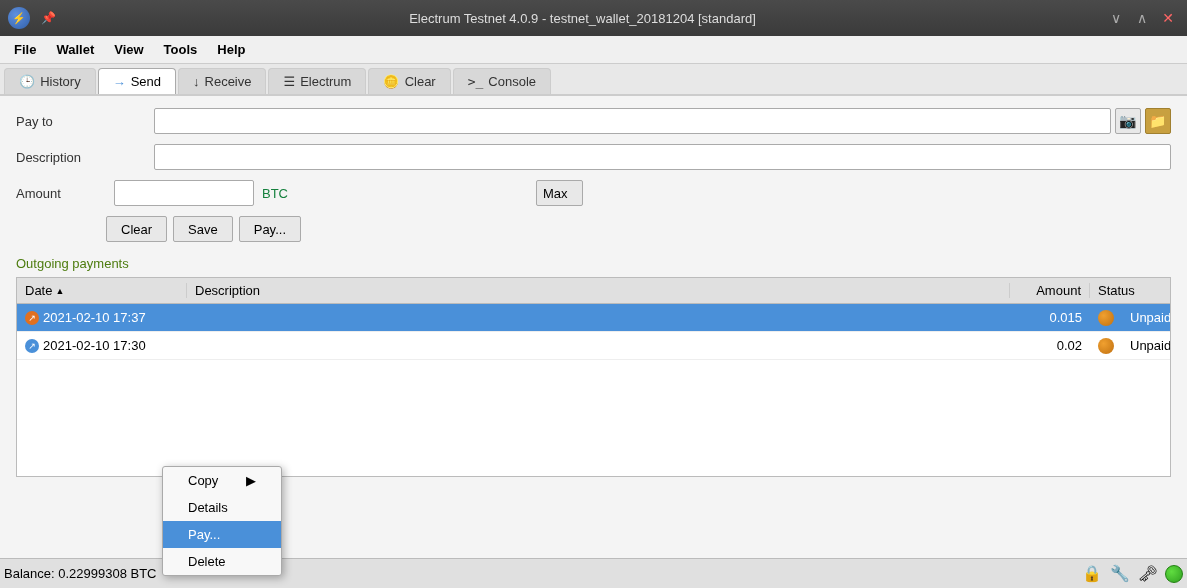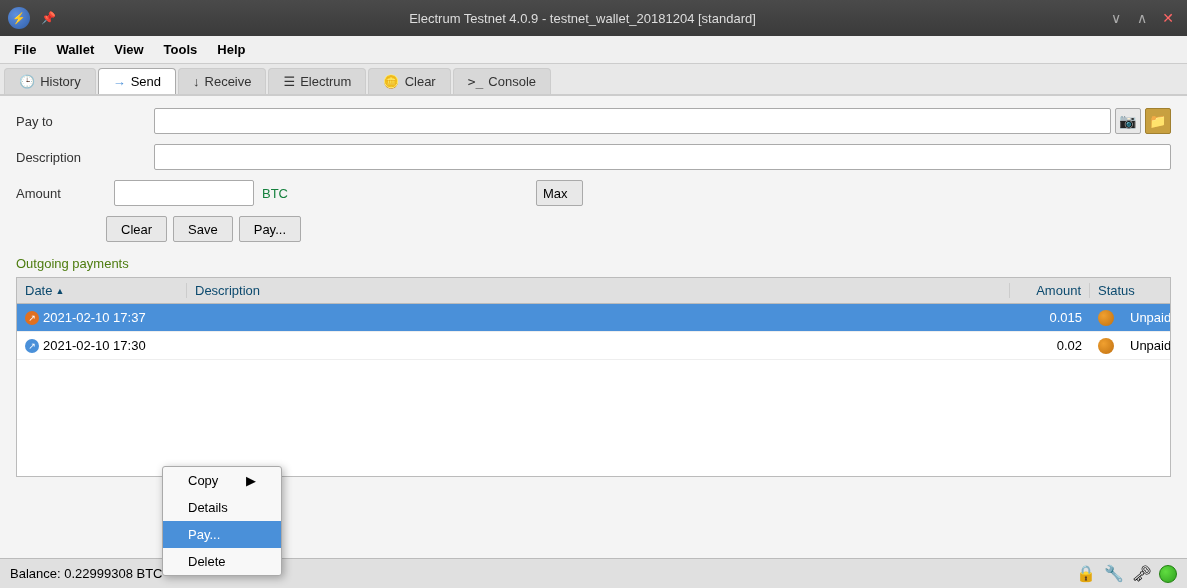--- a/index.html
+++ b/index.html
@@ -192,21 +192,21 @@
     .table-header {
       display: flex;
       background: #e0e0e0;
       border-bottom: 1px solid #bbb;
       height: 26px;
       align-items: center;
     }
     .th {
       padding: 0 8px;
       font-size: 13px;
-      color: #0c4a6e;
+      color: #000000;
       font-weight: 500;
       display: flex;
       align-items: center;
       gap: 3px;
     }
     .th-date { width: 170px; border-right: 1px solid #ccc; }
     .th-desc { flex: 1; border-right: 1px solid #ccc; }
     .th-amount { width: 80px; border-right: 1px solid #ccc; text-align: right; justify-content: flex-end; }
     .th-status { width: 80px; }
     .table-row {
@@ -273,21 +273,21 @@
     .context-item.highlighted {
       background: #4a90d9;
       color: #fff;
     }
     .status-bar {
       background: #e0e0e0;
       height: 30px;
       display: flex;
       align-items: center;
       justify-content: space-between;
-      padding: 0 10px;
+      padding: 0 4px;
       border-top: 1px solid #bbb;
       position: absolute;
       bottom: 0;
       left: 0;
       right: 0;
     }
     .status-left { font-size: 13px; color: #000; }
     .status-right { display: flex; align-items: center; gap: 6px; }
     .status-icon-sm {
       width: 22px;

